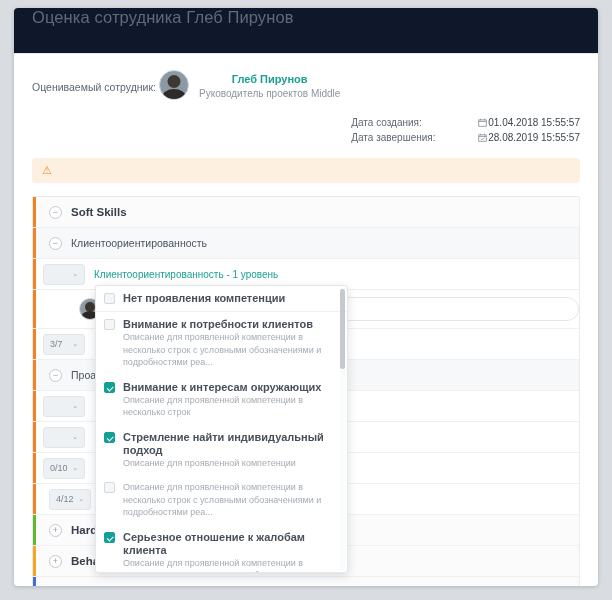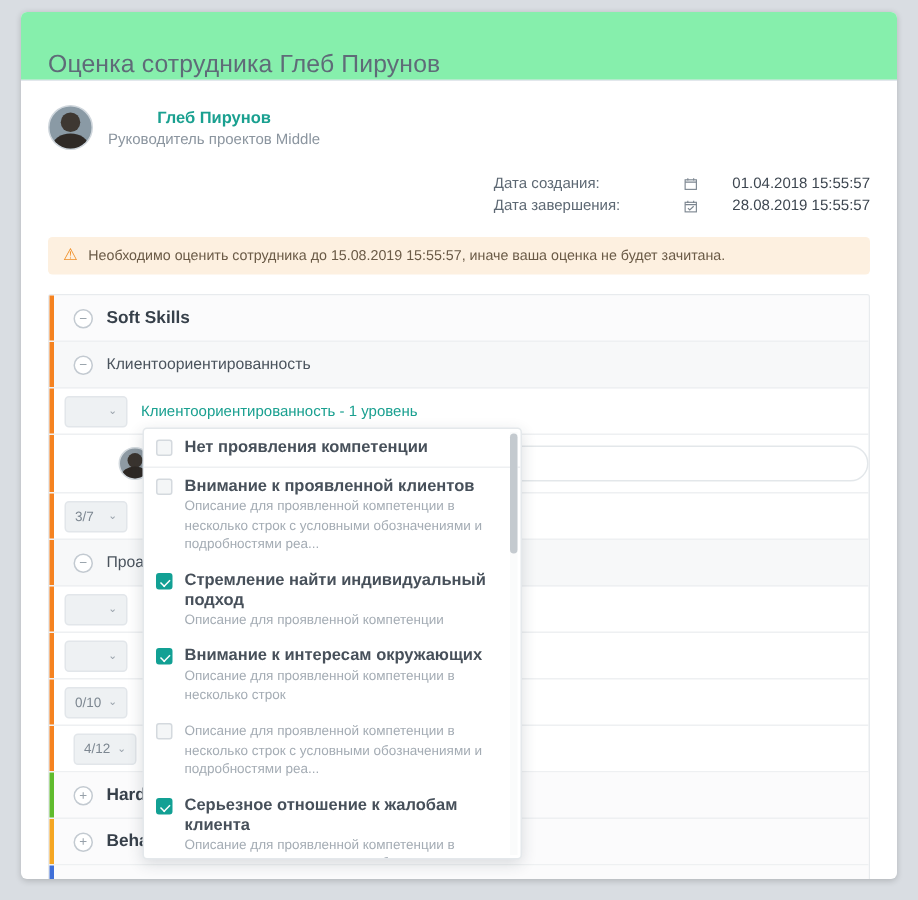--- a/index.html
+++ b/index.html
@@ -10,22 +10,22 @@
     overflow: hidden;
     position: relative;
   }
   .page-card {
     position:absolute; left:14px; top:8px; width:584px; height:578px;
     background:#ffffff; border-radius:4px;
     box-shadow:0 1px 4px rgba(0,0,0,.18);
     overflow:hidden;
   }
   .page-header {
-    height:46px; background:#86efac;
-    display:flex; align-items:flex-end; padding:0 18px;
+    height:46px; background:#0f172a;
+    display:flex; align-items:flex-start; padding:0 18px;
     border-bottom:1px solid #e2e7ec;
   }
   .page-header h1 {
     font-size:16.5px; font-weight:400; color:#5f6b78; letter-spacing:.1px;
   }
   .body-area { padding:16px 18px 0 18px; position:relative; }
 
   
   .emp-row { display:flex; align-items:flex-start; margin-bottom:14px; }
   .emp-label { font-size:10.5px; color:#5d6873; width:127px; padding-top:11px; }
@@ -41,21 +41,21 @@
   .avatar::after{
     content:""; position:absolute; left:50%; bottom:-7px; width:24px; height:17px;
     transform:translateX(-50%); border-radius:50% 50% 0 0; background:#2f2a26;
   }
   .emp-meta { margin-left:10px; padding-top:2px;text-align:center; }
   .emp-name { font-size:11px; font-weight:bold; color:#1aa090; line-height:15px; }
   .emp-pos { font-size:10px; color:#8b959f; line-height:14px; }
 
   .date-row { display:flex; font-size:10px; color:#5d6873; line-height:15px;justify-content:flex-end; }
   .date-label { width:127px; }
-  .date-val { color:#3d4650; display:flex; align-items:center; gap:23px; }
+  .date-val { color:#3d4650; display:flex; align-items:center; gap:1px; }
   .cal-ico { display:inline-block; width:9px; height:9px; }
 
   .warn {
     margin:13px 0 0 0; background:#fdf0e0; border-radius:3px;
     padding:7px 10px; display:flex; align-items:center; gap:7px;
     font-size:9.5px; color:#6a5a46;
   }
   .warn-ico { color:#ef8f28; font-size:11px; line-height:1; }
 
   
@@ -139,20 +139,21 @@
 
 <div class="page-card">
 
   <div class="page-header">
     <h1>Оценка сотрудника Глеб Пирунов</h1>
   </div>
 
   <div class="body-area">
 
     <div class="emp-row">
+      <div class="emp-label">Оцениваемый сотрудник:</div>
       <div class="avatar"></div>
       <div class="emp-meta">
         <div class="emp-name">Глеб Пирунов</div>
         <div class="emp-pos">Руководитель проектов Middle</div>
       </div>
     </div>
 
     <div class="date-row">
       <div class="date-label">Дата создания:</div>
       <div class="date-val">
@@ -175,21 +176,20 @@
             <line x1="3.4" y1="1" x2="3.4" y2="3" stroke="#7b858f" stroke-width="1"></line>
             <line x1="8.6" y1="1" x2="8.6" y2="3" stroke="#7b858f" stroke-width="1"></line>
             <path d="M3.5 7.6 L5.1 9.2 L8.6 6" fill="none" stroke="#7b858f" stroke-width="1"></path>
           </svg>
         <span>28.08.2019 15:55:57</span>
       </div>
     </div>
 
     <div class="warn">
       <span class="warn-ico">⚠</span>
-      <span>Необходимо оценить сотрудника до 15.08.2019 15:55:57, иначе ваша оценка не будет зачитана.</span>
     </div>
 
     <div class="tree">
 
       <div class="row group">
         <span class="bar orange"></span>
         <span class="toggle">−</span>
         <span class="row-title big">Soft Skills</span>
       </div>
 
@@ -284,36 +284,36 @@
   <div class="dd-list" id="dd-list">
       <div class="dd-item divider">
         <span class="cb"></span>
         <span class="dd-txt">
           <div class="dd-title">Нет проявления компетенции</div>
         </span>
       </div>
       <div class="dd-item">
         <span class="cb"></span>
         <span class="dd-txt">
-          <div class="dd-title">Внимание к проявленной клиентов</div>
+          <div class="dd-title">Внимание к потребности клиентов</div>
           <div class="dd-desc">Описание для проявленной компетенции в несколько строк с условными обозначениями и подробностями реа...</div>
+        </span>
+      </div>
+      <div class="dd-item">
+        <span class="cb on"></span>
+        <span class="dd-txt">
+          <div class="dd-title">Внимание к интересам окружающих</div>
+          <div class="dd-desc">Описание для проявленной компетенции в несколько строк</div>
         </span>
       </div>
       <div class="dd-item">
         <span class="cb on"></span>
         <span class="dd-txt">
           <div class="dd-title">Стремление найти индивидуальный подход</div>
           <div class="dd-desc">Описание для проявленной компетенции</div>
-        </span>
-      </div>
-      <div class="dd-item">
-        <span class="cb on"></span>
-        <span class="dd-txt">
-          <div class="dd-title">Внимание к интересам окружающих</div>
-          <div class="dd-desc">Описание для проявленной компетенции в несколько строк</div>
         </span>
       </div>
       <div class="dd-item">
         <span class="cb"></span>
         <span class="dd-txt">
           <div class="dd-desc">Описание для проявленной компетенции в несколько строк с условными обозначениями и подробностями реа...</div>
         </span>
       </div>
       <div class="dd-item">
         <span class="cb on"></span>

